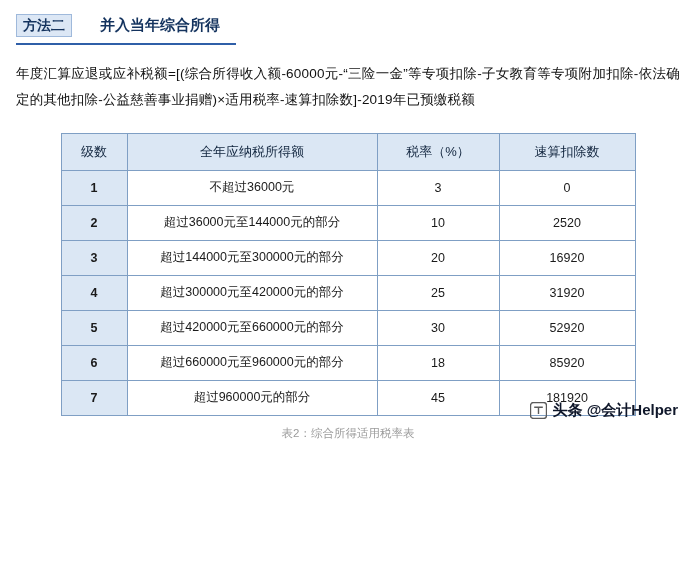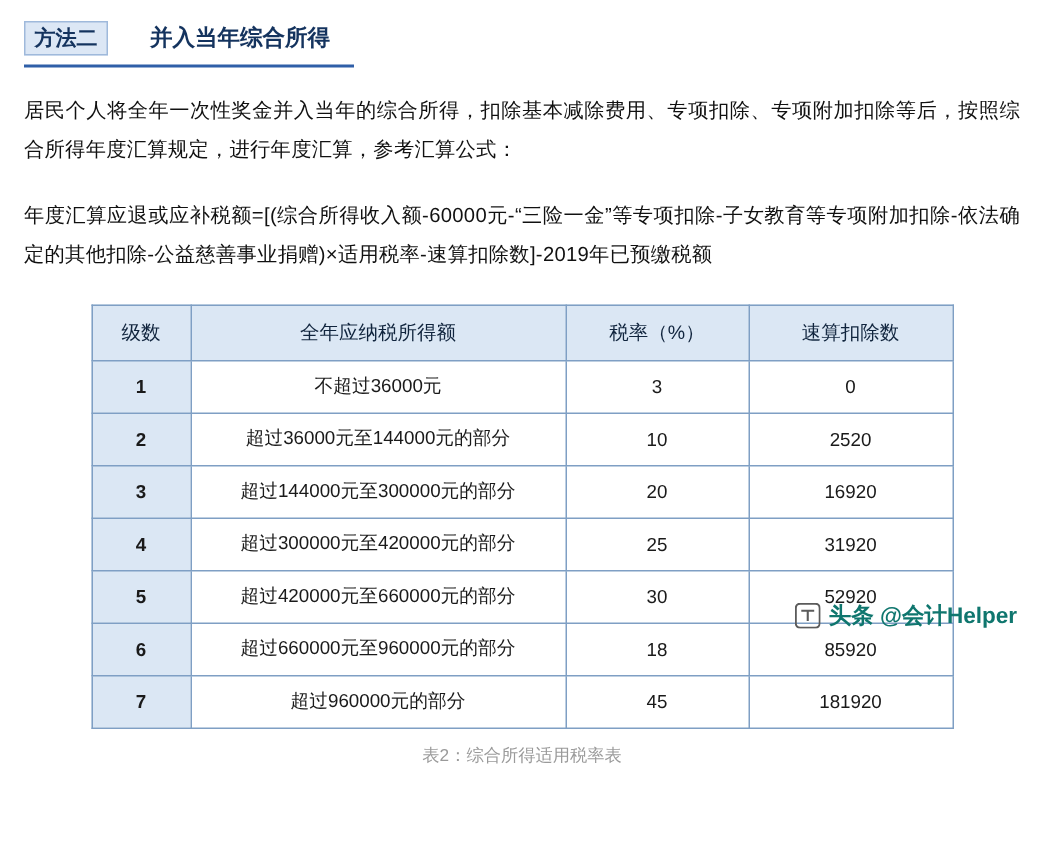--- a/index.html
+++ b/index.html
@@ -108,42 +108,41 @@
     color: #9a9a9a;
     margin-top: 10px;
   }
   .watermark {
     position: absolute;
     right: 18px;
     bottom: 12px;
     display: flex;
     align-items: center;
     font-size: 15px;
-    color: #0f766e;
+    color: #0f172a;
     font-weight: bold;
   }
   .wm-icon {
     width: 17px;
     height: 17px;
     margin-right: 6px;
     position: relative;
   }
   .wm-icon svg { display: block; }
 </style>
 </head>
 <body>
 
 <div class="page">
 
   <div class="header">
     <span class="header-badge">方法二</span>
     <span class="header-title">并入当年综合所得</span>
   </div>
 
-  <p class="para first">居民个人将全年一次性奖金并入当年的综合所得，扣除基本减除费用、专项扣除、专项附加扣除等后，按照综合所得年度汇算规定，进行年度汇算，参考汇算公式：</p>
   <p class="para second">年度汇算应退或应补税额=[(综合所得收入额-60000元-“三险一金”等专项扣除-子女教育等专项附加扣除-依法确定的其他扣除-公益慈善事业捐赠)×适用税率-速算扣除数]-2019年已预缴税额</p>
 
   <div class="table-wrap">
     <table class="tax">
       <colgroup>
         <col class="c-level">
         <col class="c-range">
         <col class="c-rate">
         <col class="c-deduct">
       </colgroup>

